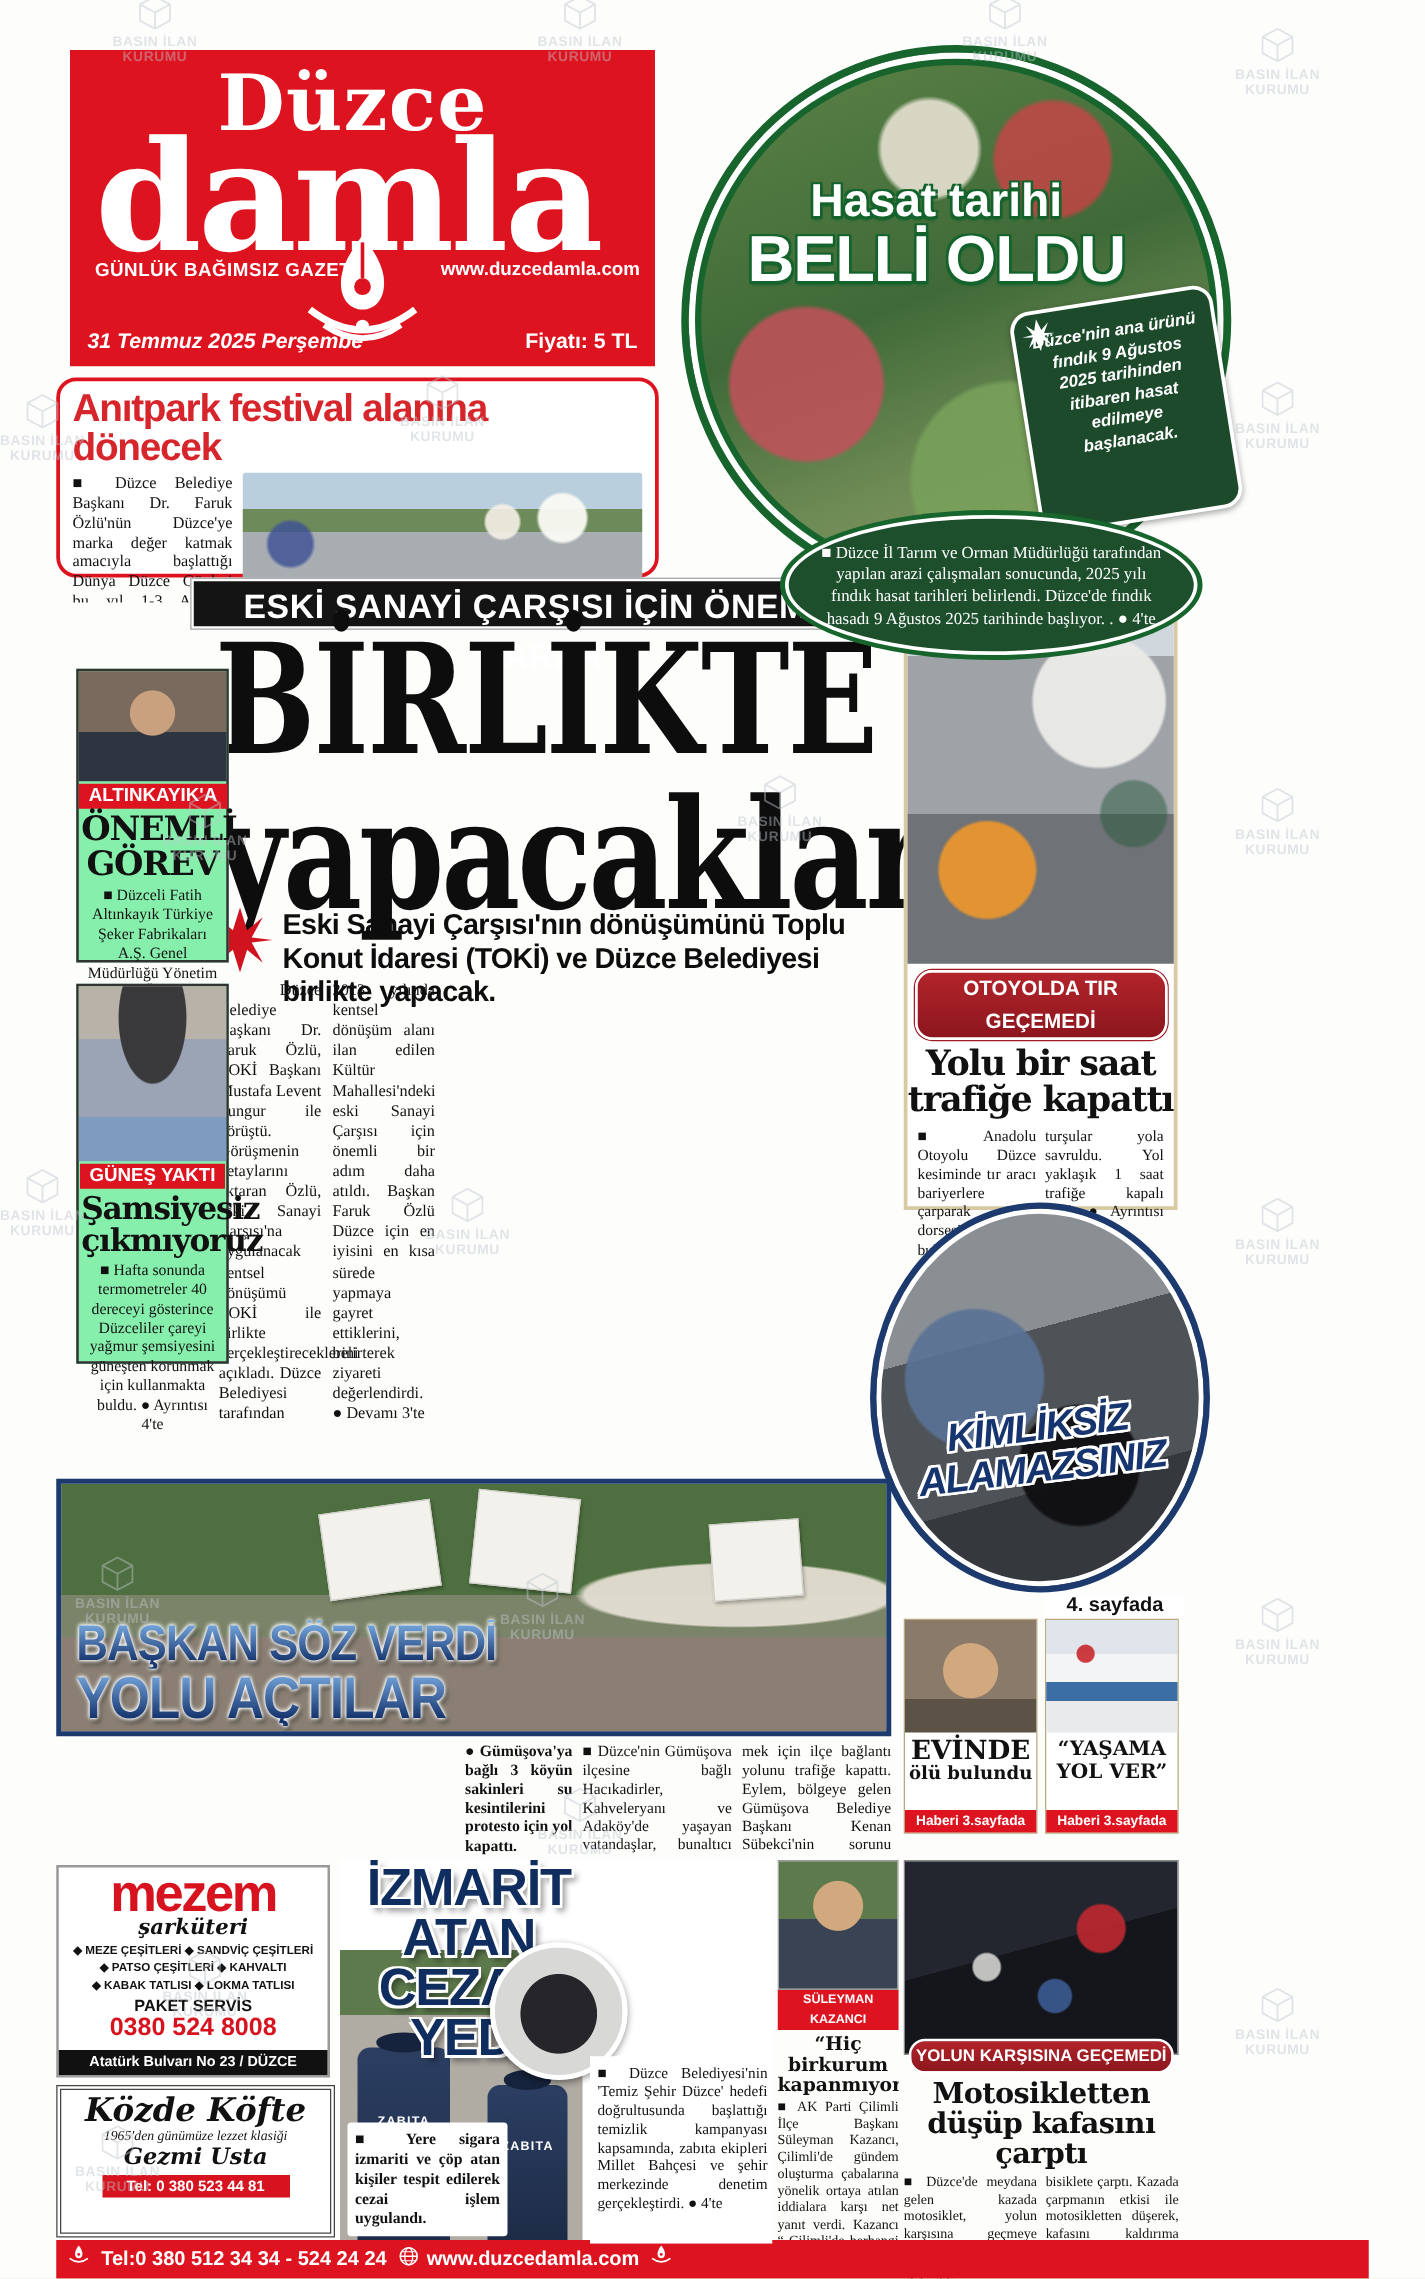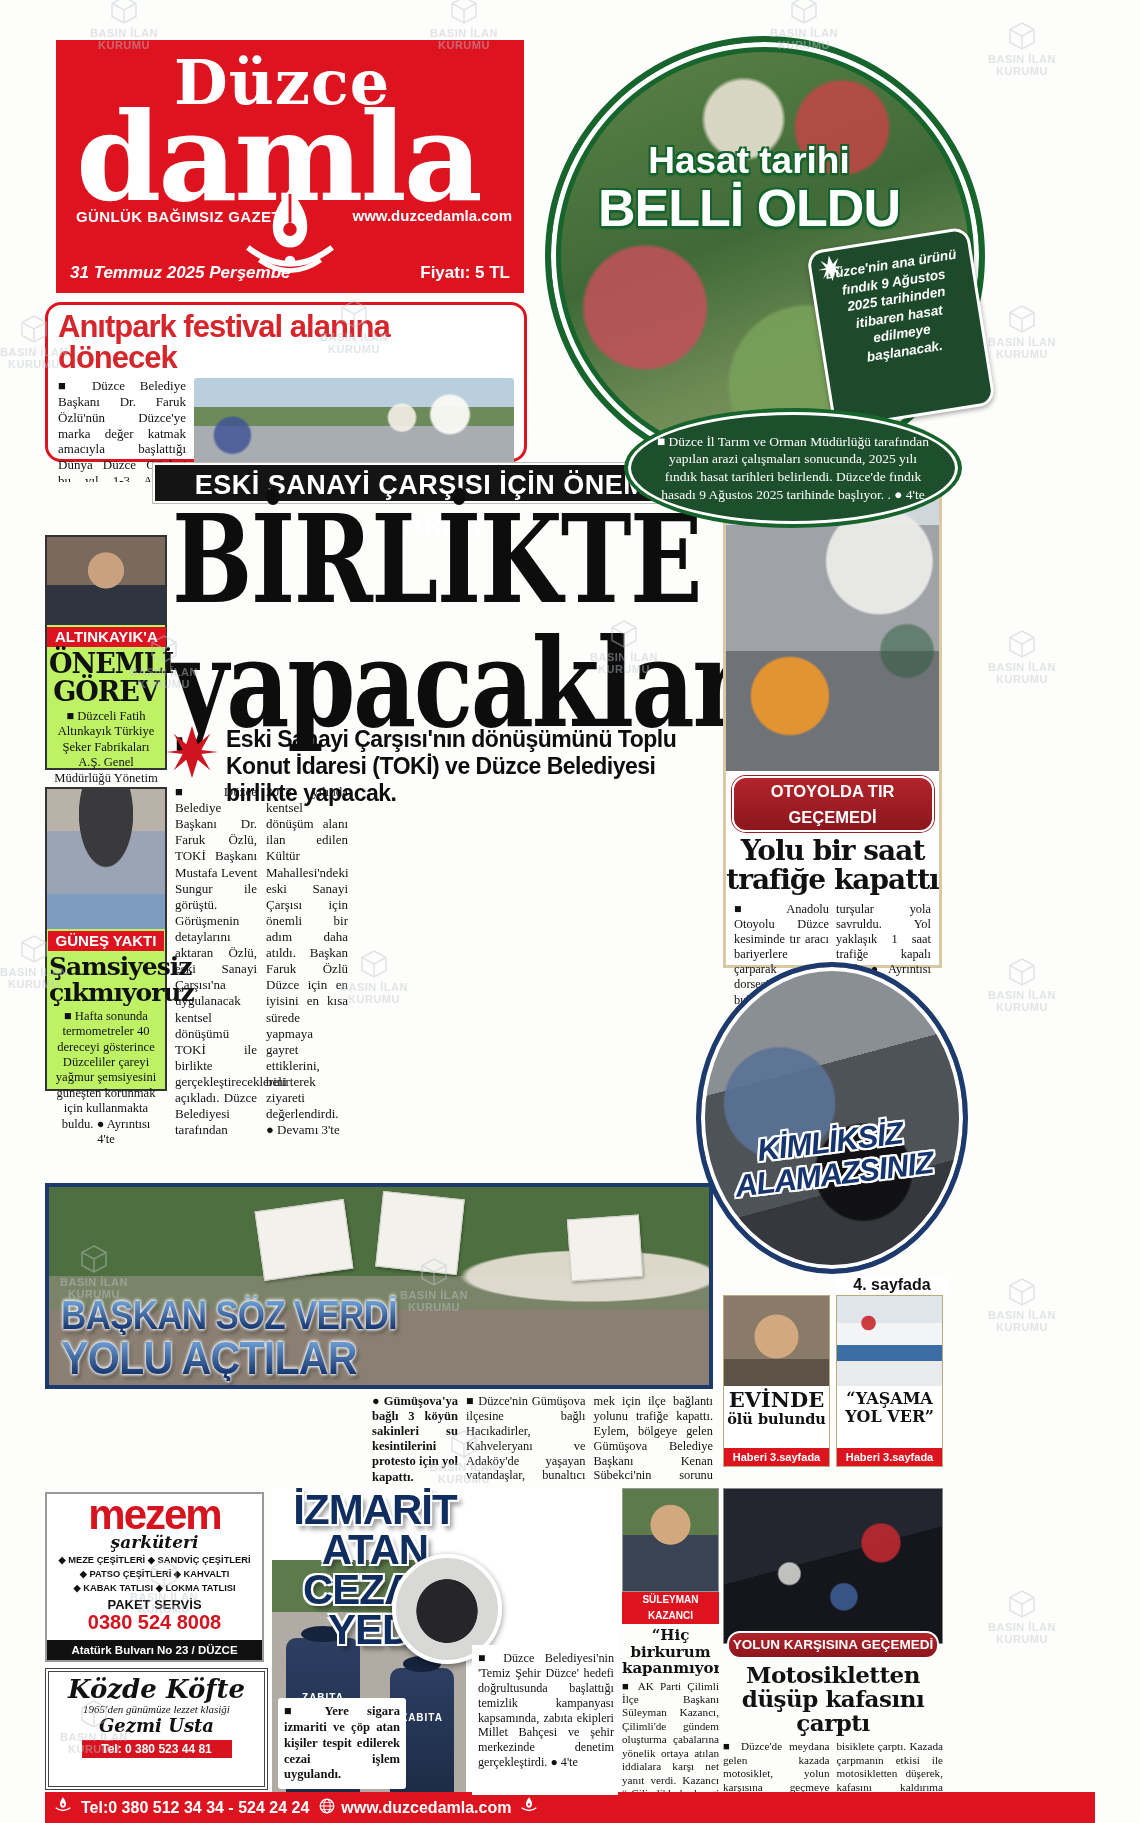--- a/index.html
+++ b/index.html
@@ -86,21 +86,21 @@
         radial-gradient(circle at 78% 55%,rgba(240,240,238,.95) 0 9%,rgba(240,240,238,0) 10%),
         radial-gradient(circle at 55% 48%,rgba(90,60,40,.7) 0 6%,rgba(90,60,40,0) 7%),
         linear-gradient(180deg,#c9d4da 0 22%,#8d8276 22% 42%,#b5b0a4 42% 100%);}
   .lead-caption{position:absolute;left:0;right:0;bottom:2px;background:rgba(72,72,74,.82);color:#fff;
       font-family:"Liberation Sans",sans-serif;font-style:italic;font-weight:bold;font-size:15px;
       line-height:1.25;padding:7px 8px 7px 38px;text-shadow:1px 1px 2px #000;}
   .caption-dot{position:absolute;left:8px;top:12px;width:22px;height:22px;border-radius:50%;
       background:#000;border:2px solid #fff;}
 
   
-  .side-box{position:absolute;left:45px;width:122px;border:2px solid #333;background:#bef264;
+  .side-box{position:absolute;left:61px;width:122px;border:2px solid #333;background:#86efac;
       text-align:center;box-sizing:border-box;}
   .side-photo{width:100%;}
   .photo-altinkayik{height:88px;background:
       radial-gradient(circle at 50% 38%,#caa17e 0 22%,rgba(202,161,126,0) 23%),
       linear-gradient(180deg,#7a6a5d 0 55%,#2e3440 55% 100%);}
   .photo-umbrella{height:140px;background:
       radial-gradient(ellipse at 50% 18%,#3a3a3c 0 32%,rgba(58,58,60,0) 33%),
       linear-gradient(180deg,#b8b2a8 0 30%,#9aa4b5 30% 75%,#7d9cc0 75% 100%);}
   .red-label{display:inline-block;background:#dd1420;color:#fff;font-family:"Liberation Sans",sans-serif;
       font-weight:bold;font-size:15px;line-height:20px;padding:0 8px;margin-top:2px;}

